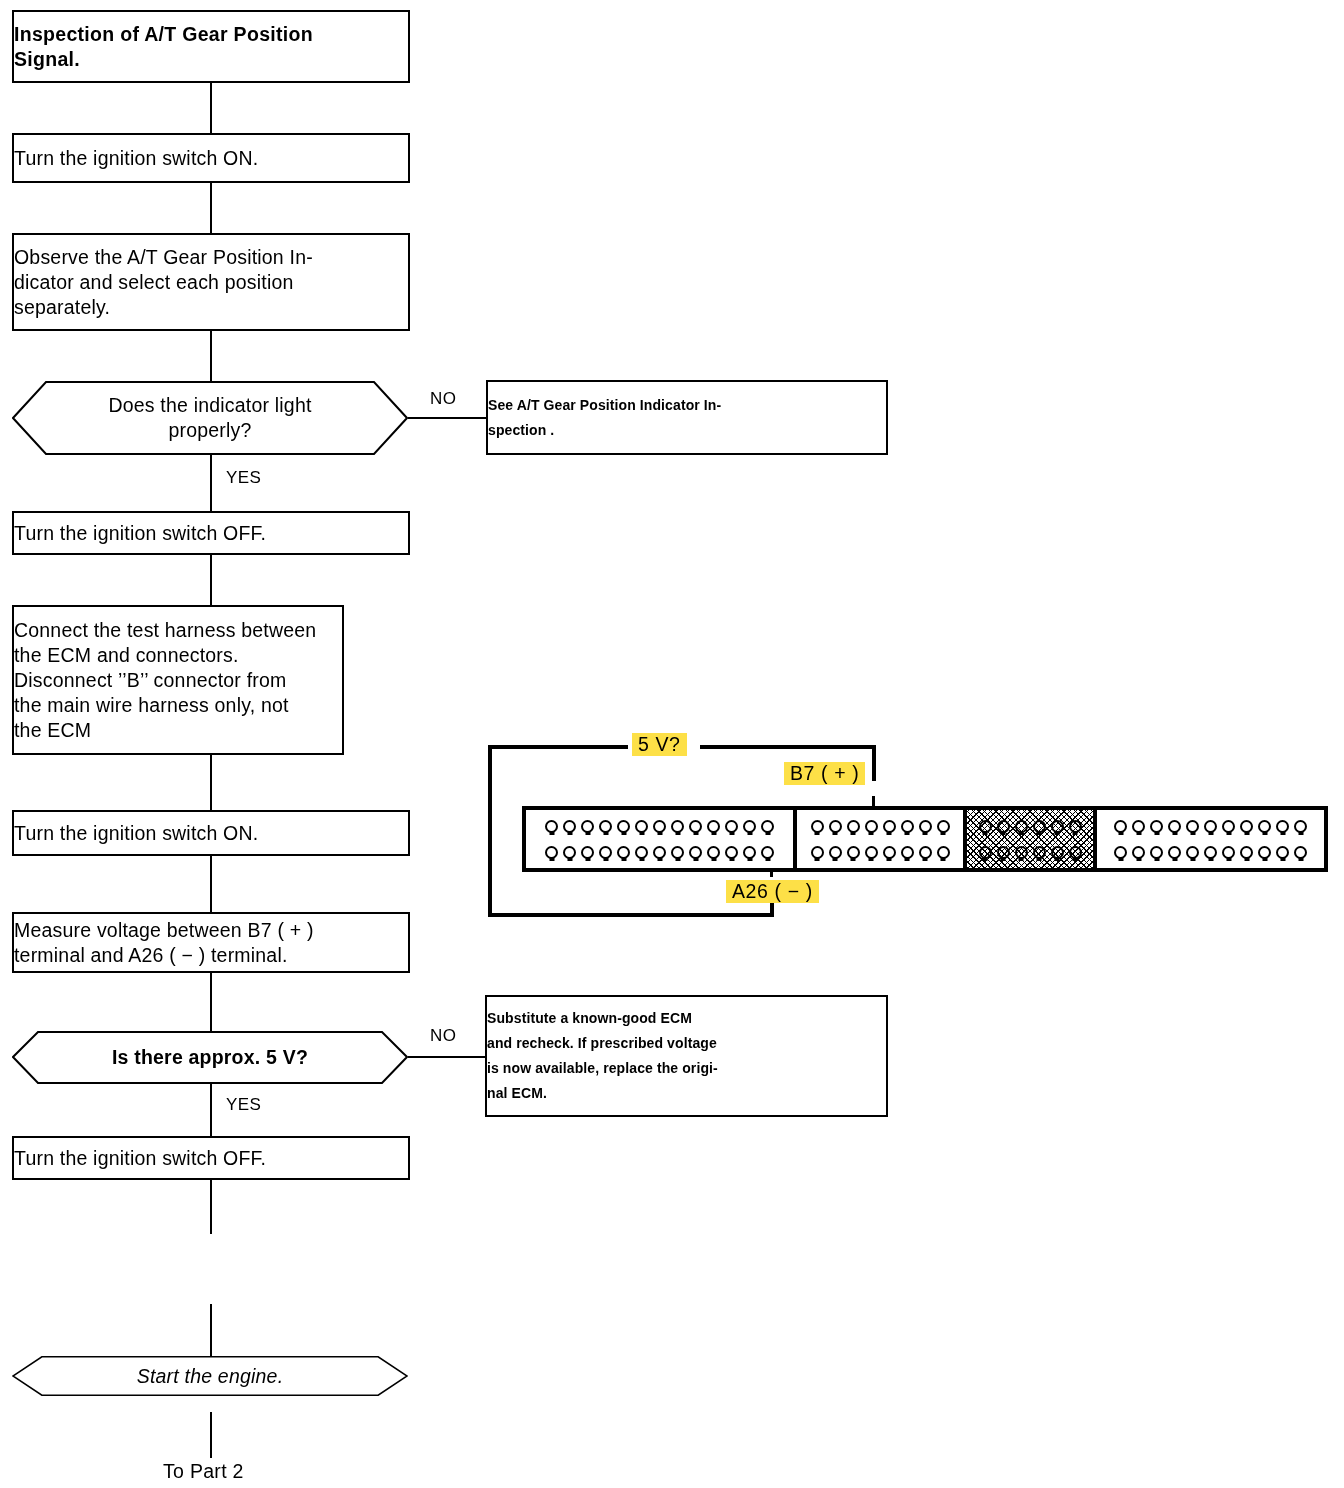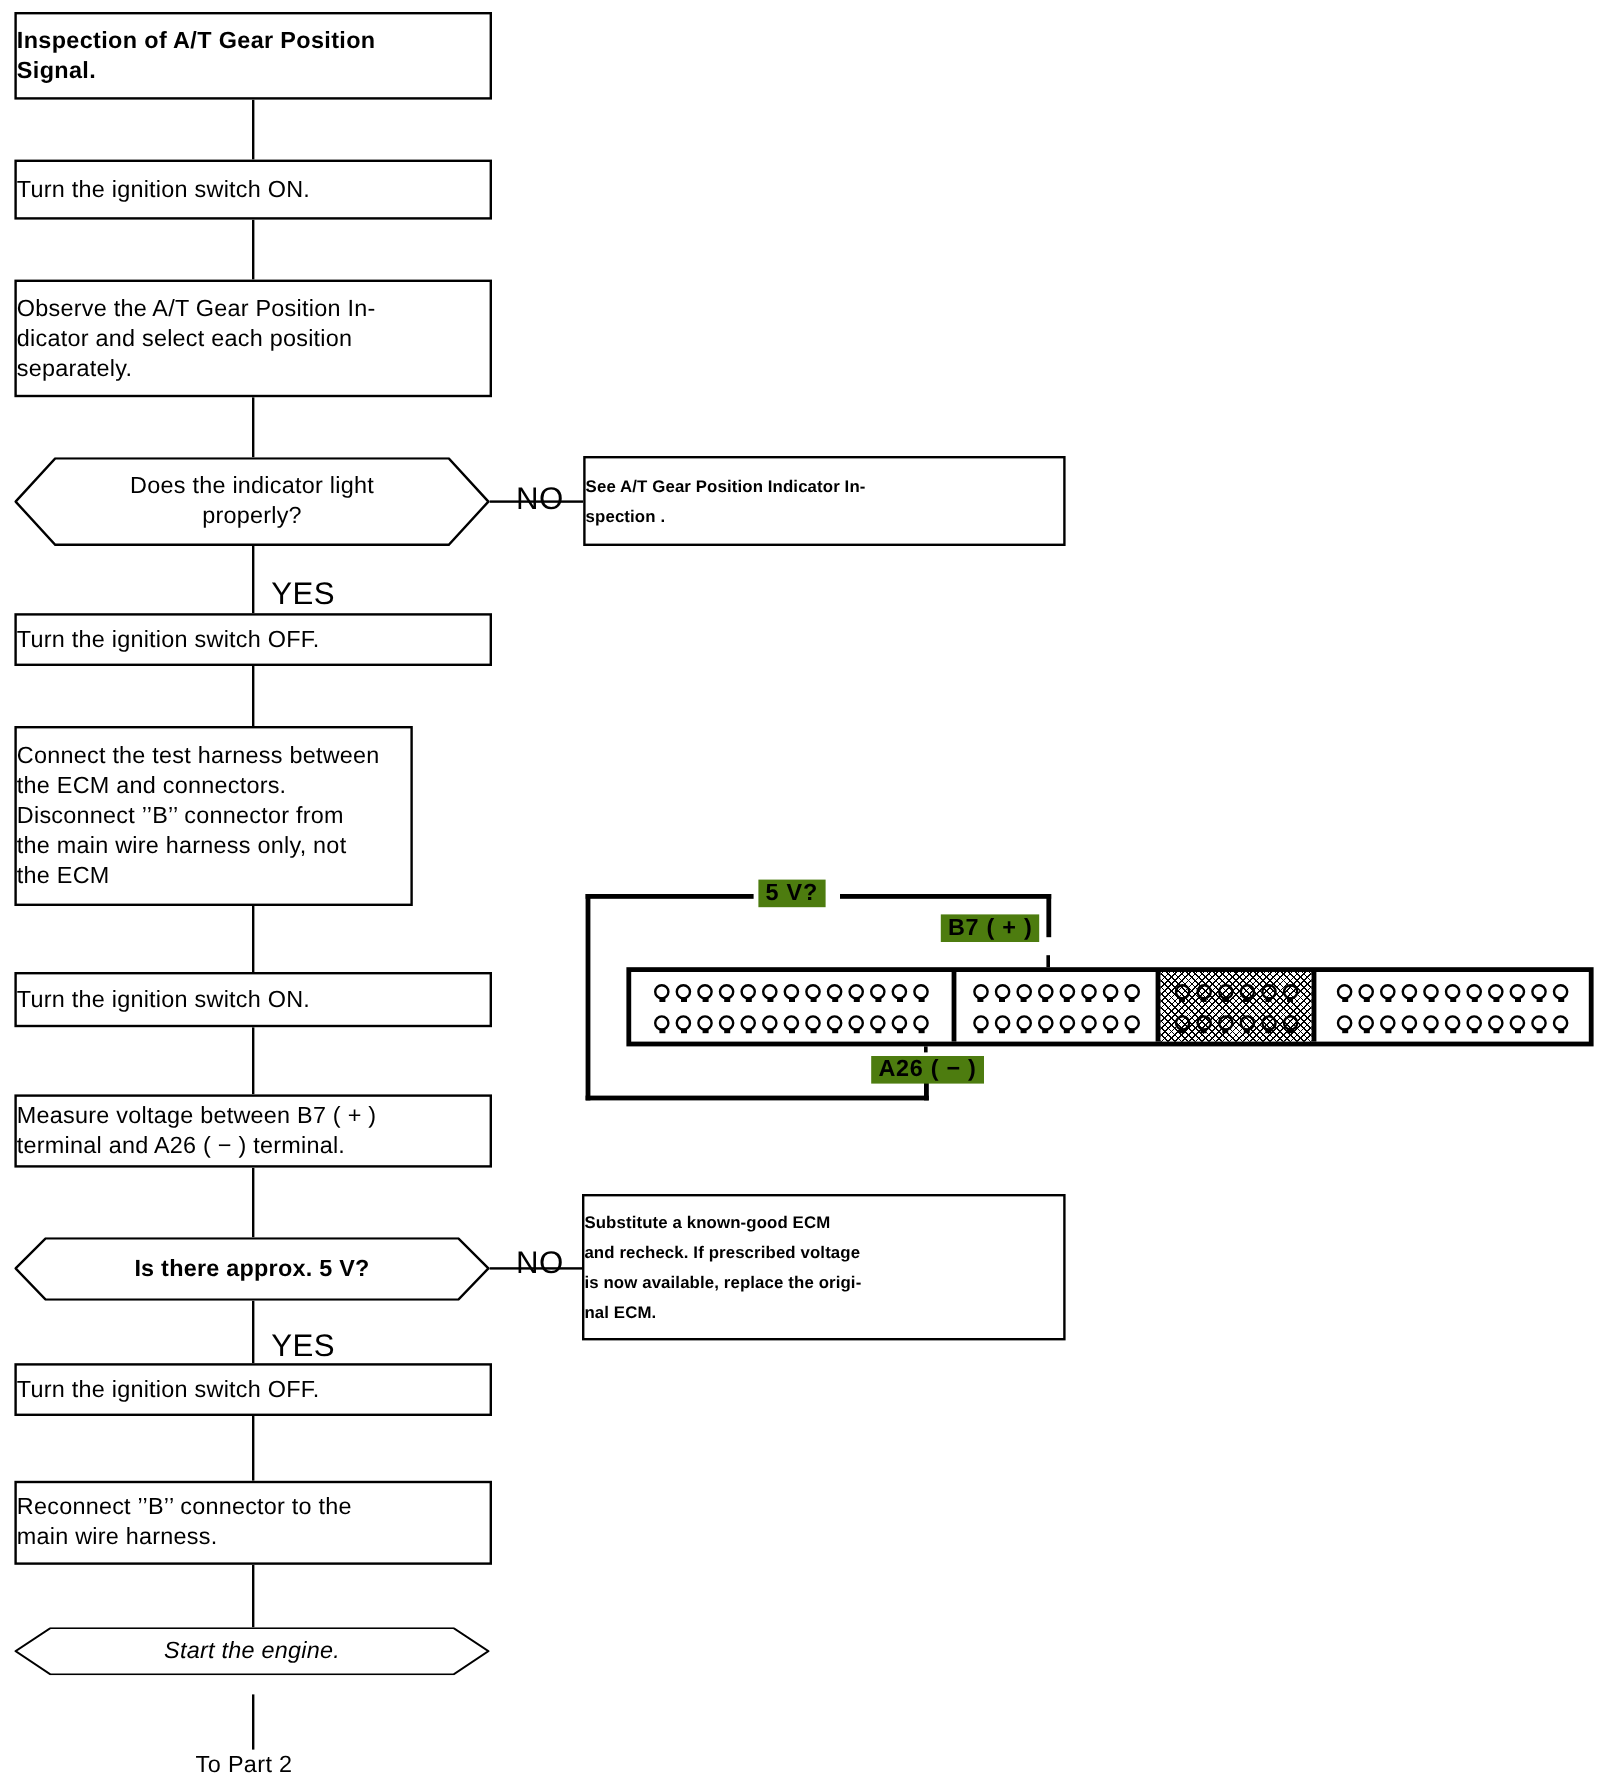--- a/index.html
+++ b/index.html
@@ -81,24 +81,23 @@
     width: 2px;
     background: #000;
   }
   .hline {
     position: absolute;
     height: 2px;
     background: #000;
   }
   .label {
     position: absolute;
-    font-size: 26px;
+    font-size: 17px;
     letter-spacing: 0.4px;
     white-space: nowrap;
-    margin-top: 11px;
   }
 
   
   #pinblock {
     position: absolute;
     box-sizing: border-box;
     border: 4px solid #000;
     background: #fff;
     display: flex;
     align-items: stretch;
@@ -144,25 +143,25 @@
     width: 5px;
     height: 4px;
     background: #000;
   }
   .pinseg.hatched .pin {
     background: transparent;
   }
 
   .bracket-label {
     position: absolute;
-    font-weight: bold;
+    font-weight: normal;
     font-size: 19.5px;
     letter-spacing: 0.6px;
     white-space: nowrap;
-    background: #4d7c0f;
+    background: #fde047;
     padding: 0 6px;
   }
   .footer-label {
     position: absolute;
     font-size: 19.5px;
     letter-spacing: 0.3px;
     white-space: nowrap;
   }
 </style>
 </head>
@@ -252,24 +251,20 @@
     <span class="txt">Substitute a known-good ECM
 and recheck. If prescribed voltage
 is now available, replace the origi-
 nal ECM.</span>
   </div>
 
   <div class="node" style="left:12px; top:1136px; width:398px; height:44px;">
     <span class="txt">Turn the ignition switch OFF.</span>
   </div>
 
-  <div class="node" style="left:12px; top:1234px; width:398px; height:70px;">
-    <span class="txt">Reconnect ’’B’’ connector to the
-main wire harness.</span>
-  </div>
 
   <div class="hex" style="left:12px; top:1356px; width:396px; height:40px;font-style:italic;">
     <svg class="hexbody" viewBox="0 0 396 56" preserveAspectRatio="none">
       <polygon points="30,1 366,1 395,28 366,55 30,55 1,28" fill="#ffffff" stroke="#000000" stroke-width="2"></polygon>
     </svg>
     <div class="hextxt">Start the engine.</div>
   </div>
 
   <div class="footer-label" style="left:163px; top:1460px;">To Part 2</div>
 

